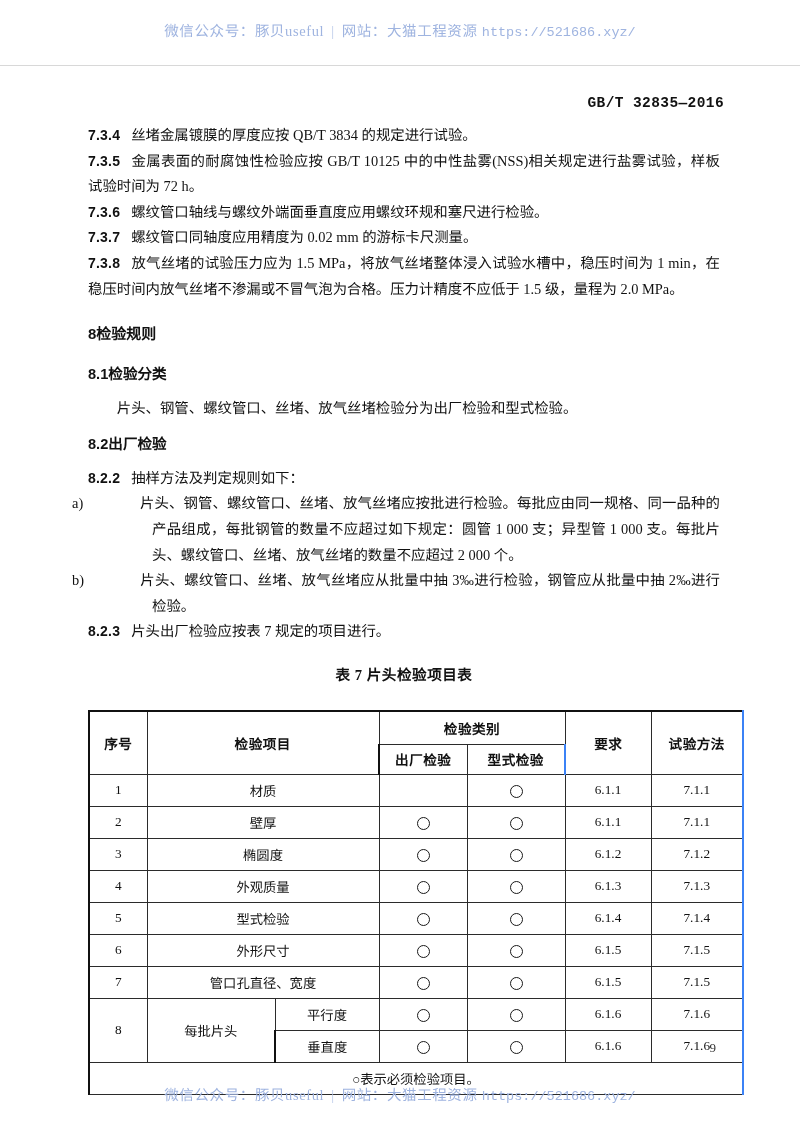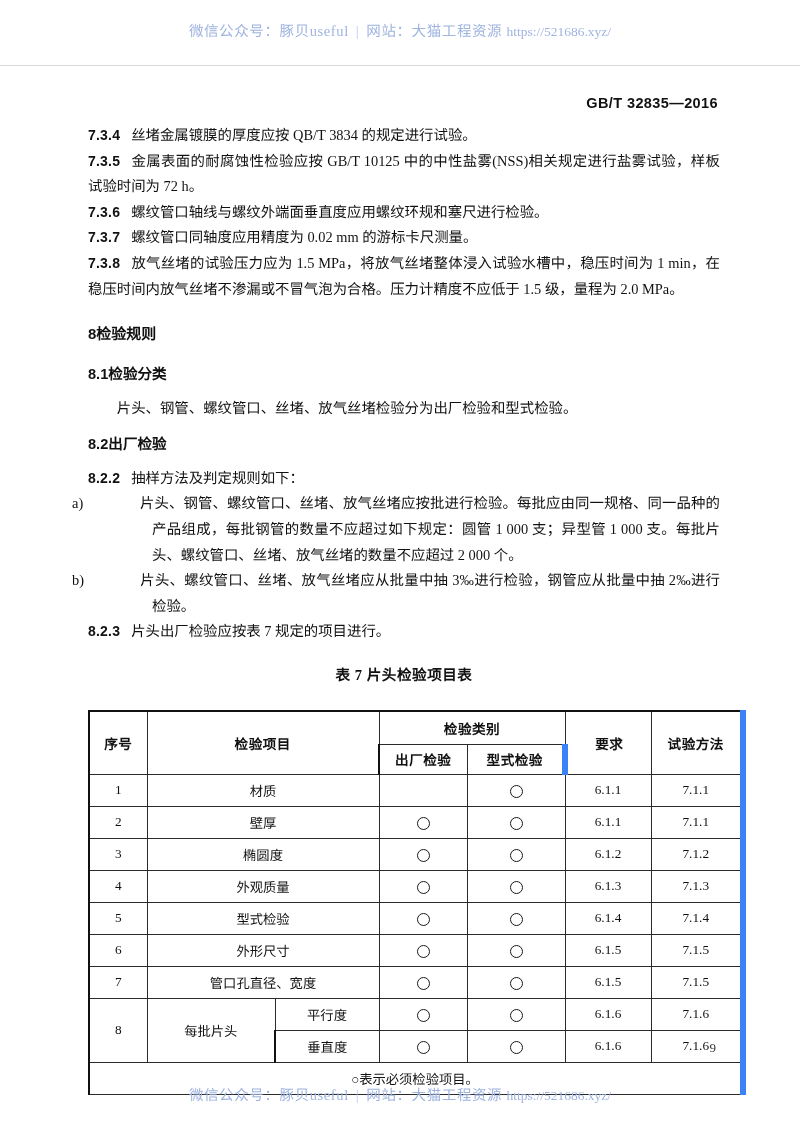--- a/index.html
+++ b/index.html
@@ -29,21 +29,21 @@
     white-space: nowrap;
     user-select: none;
   }
   .watermark-top { top: 19px; }
   .watermark-bottom { top: 1083px; }
   .watermark .wm-sep {
     color: #b9c8e8;
     padding: 0 7px;
   }
   .watermark .wm-url {
-    font-family: Liberation Serif, serif;
+    font-family: Liberation Mono, monospace;
     font-size: 13.5px;
     letter-spacing: 0px;
   }
   .watermark .wm-cn {
     font-family: "Liberation Serif", "DejaVu Serif", serif;
   }
 
   
   .page-rule-top {
     position: absolute;
@@ -56,23 +56,23 @@
 
   
   .running-header {
     position: absolute;
     top: 95px;
     left: 0;
     width: 800px;
   }
   .std-number {
     position: absolute;
-    right: 82px;
+    right: 76px;
     top: 0;
-    font-family: Liberation Sans, sans-serif;
+    font-family: Liberation Mono, monospace;
     font-weight: bold;
     font-size: 14.5px;
     letter-spacing: 0.4px;
     white-space: nowrap;
   }
 
   
   .content {
     position: absolute;
     left: 88px;
@@ -164,21 +164,21 @@
   table.insp thead th {
     font-weight: bold;
     font-size: 13.6px;
     letter-spacing: 0.5px;
   }
   table.insp .outer-top td,
   table.insp .outer-top th { border-top: 2px solid #111; }
   table.insp tr td:first-child,
   table.insp tr th:first-child { border-left: 2px solid #111; }
   table.insp tr td:last-child,
-  table.insp tr th:last-child { border-right: 6px solid #3b82f6; }
+  table.insp tr th:last-child { border-right: 2px solid #3b82f6; }
   .hdr-row-1 th { height: 32px; }
   .hdr-row-2 th { height: 29px; }
   tbody.insp-body tr td { height: 31px; }
   .thick-under td, .thick-under th { border-bottom: 1.6px solid #111; }
   .note-row td {
     text-align: left;
     padding-left: 22px;
     height: 32px;
     border-bottom: 2px solid #111;
     font-size: 13.3px;

